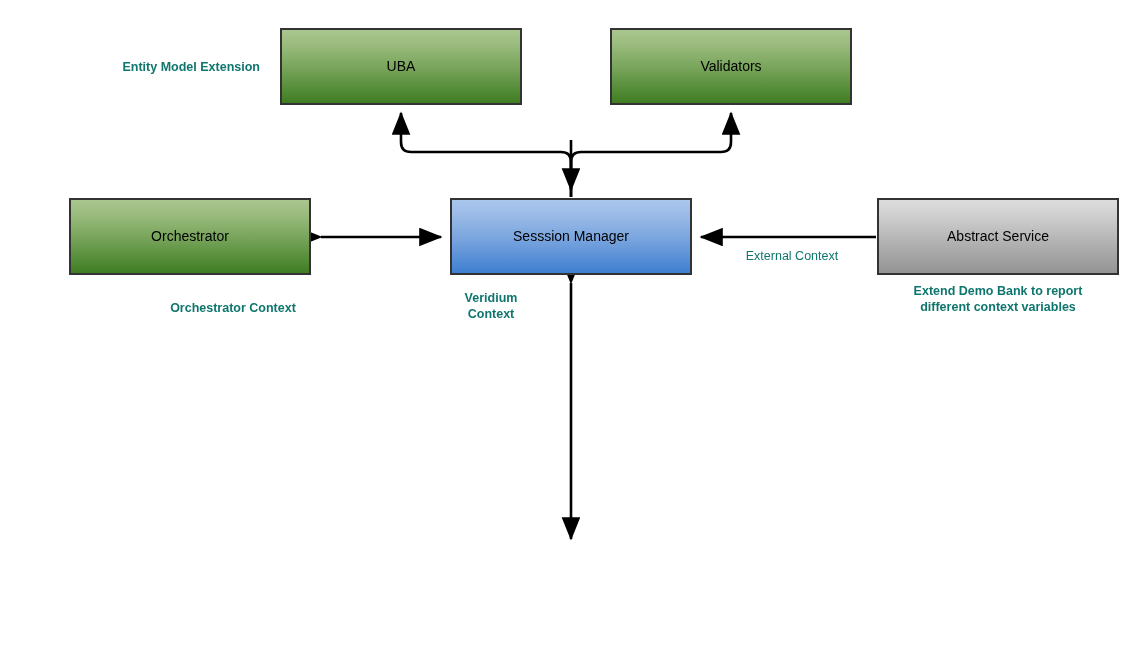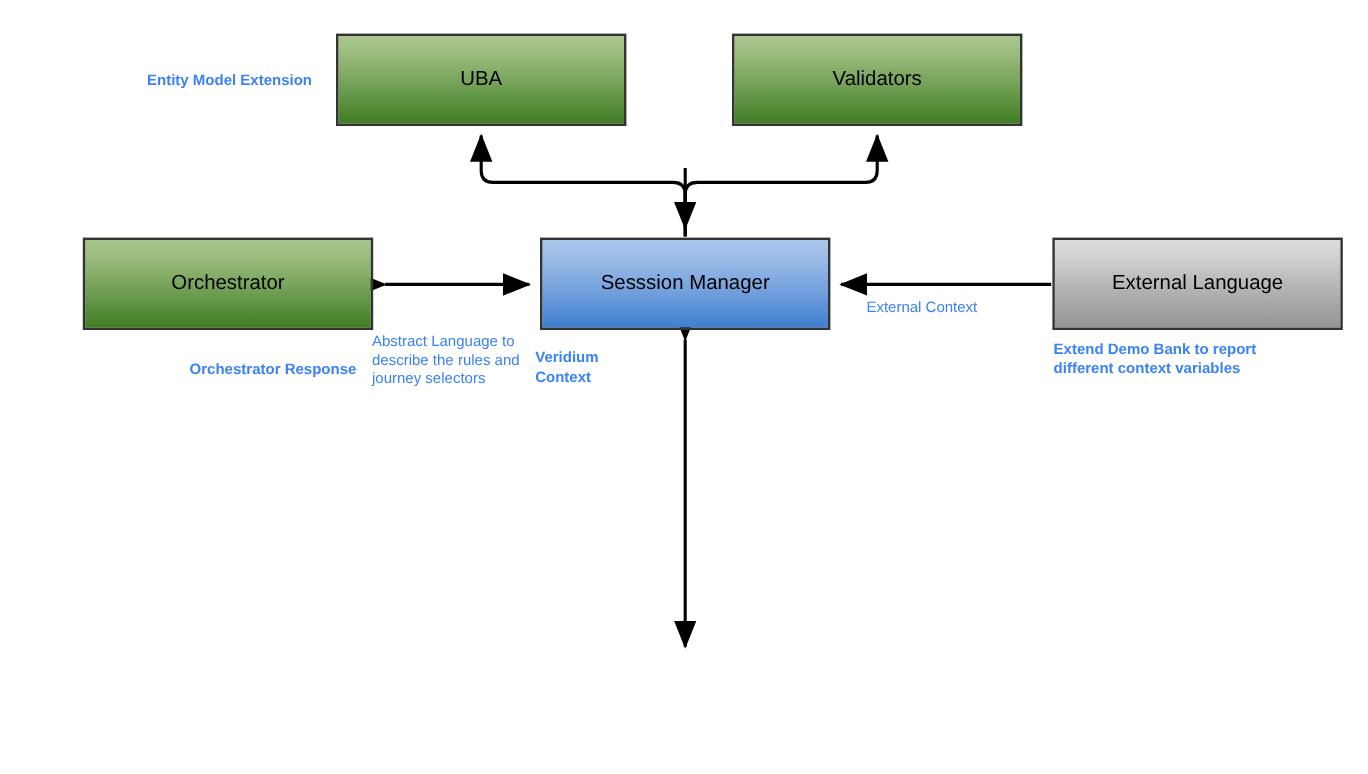--- a/index.html
+++ b/index.html
@@ -21,45 +21,45 @@
   }
 
   
   .node {
     position: absolute;
     box-sizing: border-box;
     border: 2px solid #333333;
     display: flex;
     align-items: center;
     justify-content: center;
-    font-size: 17px;
+    font-size: 14px;
     line-height: 1.2;
     color: #000000;
     text-align: center;
   }
   .node.green {
     background: linear-gradient(to bottom, #a9c68f 0%, #9cbd7f 18%, #74a257 55%, #3f7d22 100%);
   }
   .node.blue {
     background: linear-gradient(to bottom, #a9c6ec 0%, #9dbde8 18%, #77a3de 55%, #3f7fd0 100%);
   }
   .node.gray {
     background: linear-gradient(to bottom, #dcdcdc 0%, #d2d2d2 18%, #b4b4b4 55%, #949494 100%);
   }
 
   
   .label {
     position: absolute;
     font-size: 12.5px;
     line-height: 1.25;
-    color: #3b82f6;
+    color: #0f766e;
     white-space: pre-line;
   }
   .label.bold { font-weight: bold; }
-  .label.center { }
+  .label.center { text-align: center; }
   .label.right { text-align: right; }
 
   
   #wires {
     position: absolute;
     left: 0;
     top: 0;
     width: 1140px;
     height: 645px;
     pointer-events: none;
@@ -110,31 +110,28 @@
 
   <div class="node green" style="left:69px; top:198px; width:242px; height:77px;">
     <span>Orchestrator</span>
   </div>
 
   <div class="node blue" style="left:450px; top:198px; width:242px; height:77px;">
     <span>Sesssion Manager</span>
   </div>
 
   <div class="node gray" style="left:877px; top:198px; width:242px; height:77px;">
-    <span>External Language</span>
+    <span>Abstract Service</span>
   </div>
 
 
   <div class="label bold right" style="left:112px; top:60px; width:148px;">Entity Model Extension</div>
 
-  <div class="label bold center" style="left:158px; top:301px; width:150px;">Orchestrator Response</div>
+  <div class="label bold center" style="left:158px; top:301px; width:150px;">Orchestrator Context</div>
 
-  <div class="label center" style="left:310px; top:277px; width:140px;">Abstract Language to
-describe the rules and
-journey selectors</div>
 
   <div class="label bold center" style="left:446px; top:291px; width:90px;">Veridium
 Context</div>
 
   <div class="label center" style="left:722px; top:249px; width:140px;">External Context</div>
 
   <div class="label bold center" style="left:878px; top:284px; width:240px;">Extend Demo Bank to report
 different context variables</div>
 
 

